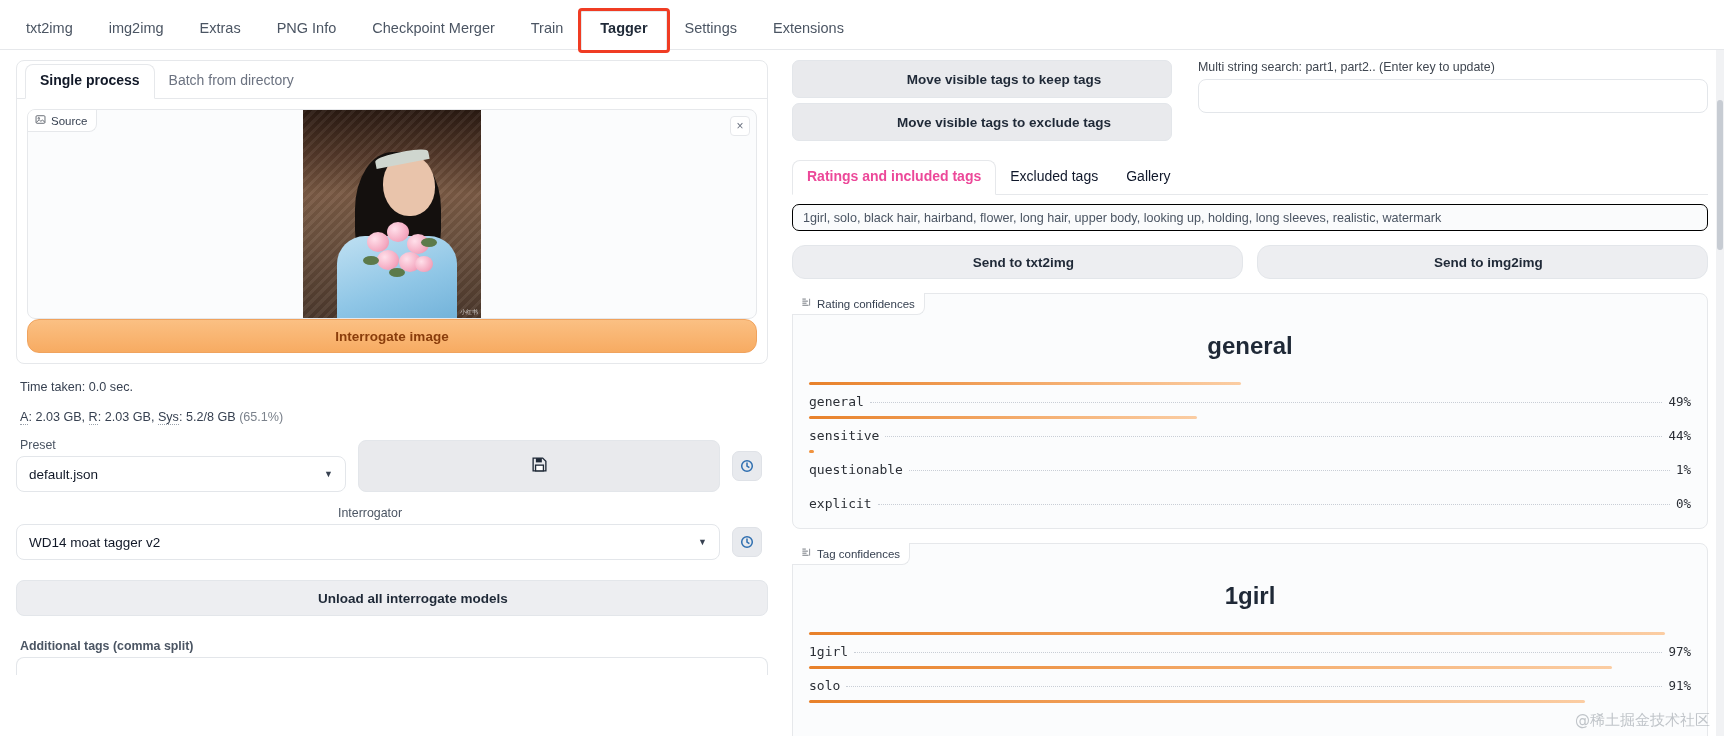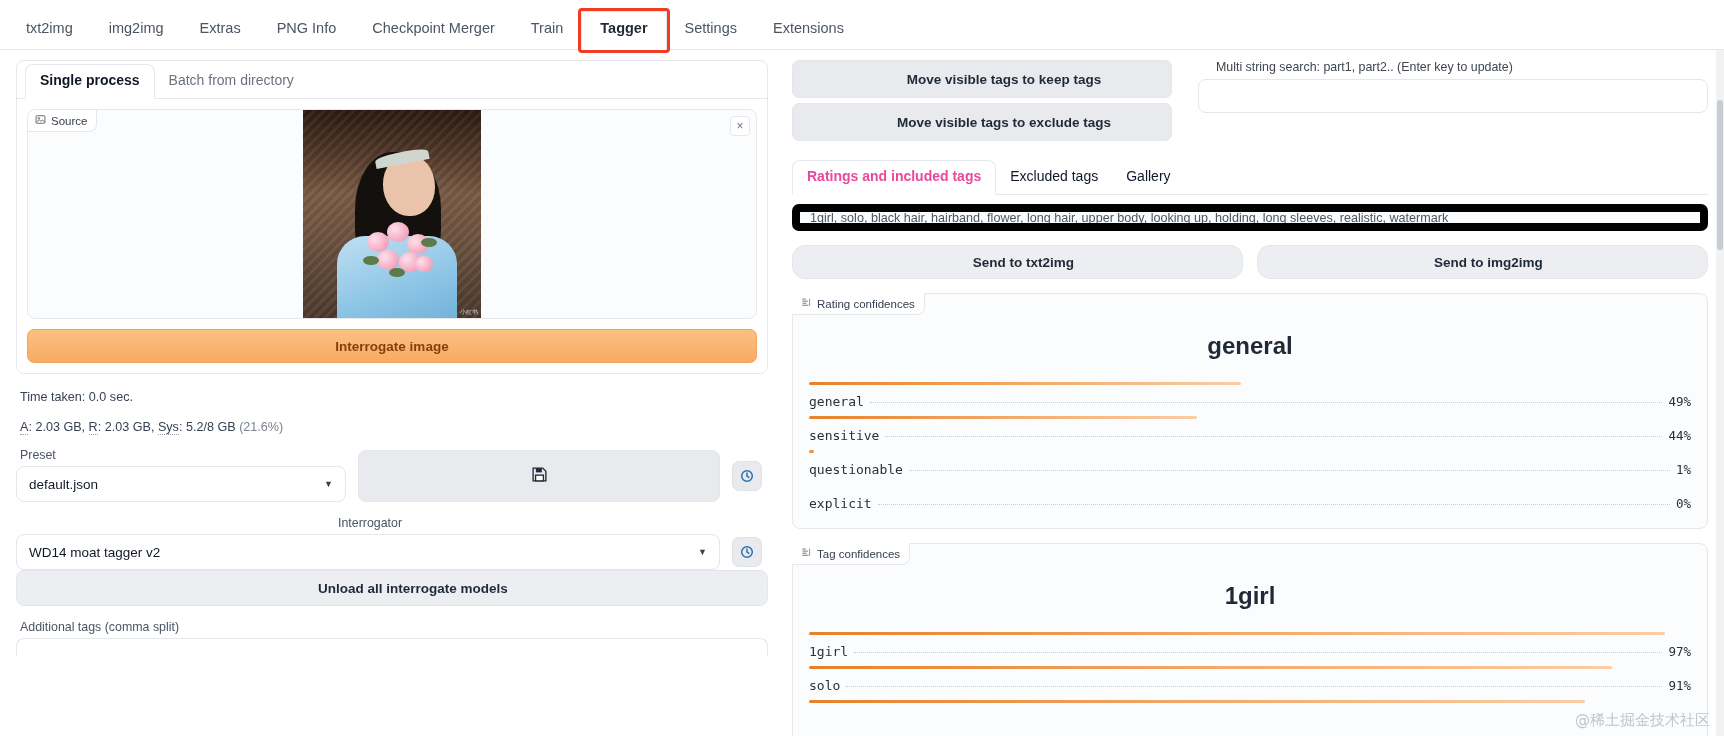--- a/index.html
+++ b/index.html
@@ -147,24 +147,23 @@
     position: absolute; width: 16px; height: 9px; border-radius: 50%;
     background: #5c7a4a;
   }
   .photo .pwm {
     position: absolute; right: 3px; bottom: 3px;
     font-size: 6px; color: rgba(255,255,255,.72);
     font-family: "DejaVu Sans", sans-serif;
   }
 
   .btn-primary {
-    margin-top: 10px;
     height: 34px;
     border: 1px solid #f0a35e;
-    border-radius: 7px;
+    border-radius: 12px;
     background: linear-gradient(180deg, #fbc083 0%, #f7ab62 100%);
     color: #8a3d0b;
     font-size: 13.5px; font-weight: bold;
     display: flex; align-items: center; justify-content: center;
     cursor: pointer;
   }
 
   .stat {
     font-size: 12.6px; color: #374151;
     margin: 16px 0 0 4px;
@@ -206,40 +205,40 @@
   .right-top { display: flex; gap: 14px; }
   .movecol { width: 380px; }
   .move-btn {
     height: 38px; border: 1px solid #e3e6ea; border-radius: 7px;
     background: #e9eaed; display: flex; align-items: center; justify-content: center;
     font-size: 13.5px; font-weight: bold; color: #1f2937; cursor: pointer;
     margin-bottom: 5px;
     padding-left: 44px;
   }
   .searchcol { flex: 1; padding-left: 12px; }
-  .search-label { font-size: 12.4px; color: #3f4650; margin-bottom: 5px; margin-left: 18px; }
+  .search-label { font-size: 12.4px; color: #3f4650; margin-bottom: 5px; }
   .search-input {
     width: 100%; height: 34px;
     border: 1px solid #e3e6ea; border-radius: 8px;
     background: #fff; font-size: 13px; color: #111827;
     padding: 0 10px; outline: none;
     font-family: "Liberation Sans", sans-serif;
   }
 
   .rtabs { display: flex; align-items: flex-end; border-bottom: 1px solid #e6e8eb; margin-top: 14px; }
   .rtab { font-size: 14px; color: #0f172a; padding: 7px 14px 10px 14px; cursor: pointer; }
   .rtab.active {
     color: #ec4899; font-weight: bold; background: #fff;
     border: 1px solid #e6e8eb; border-bottom: 1px solid #fff;
     border-radius: 8px 8px 0 0; margin-bottom: -1px;
   }
 
   .tagbox {
     margin-top: 9px;
-    border: 8px solid #000000; border-radius: 7px;
+    border: 1px solid #000000; border-radius: 7px;
     background: #fafbfc;
     height: 27px;
     display: flex; align-items: center;
     padding: 0 10px;
     font-size: 12.6px; color: #4b5563;
     overflow: hidden; white-space: nowrap;
   }
 
   .sendrow { display: flex; gap: 14px; margin-top: 14px; }
   .send-btn {
@@ -362,21 +361,21 @@
               </div>
               <div class="pwm">小红书</div>
             </div>
           </div>
           <div class="btn-primary">Interrogate image</div>
         </div>
       </div>
 
       <div class="stat">Time taken: 0.0 sec.</div>
       <div class="stat">
-        <span class="u">A</span><span>: 2.03 GB, </span><span class="u">R</span><span>: 2.03 GB, </span><span class="u">Sys</span><span>: 5.2/8 GB </span><span class="dim">(21.6%)</span>
+        <span class="u">A</span><span>: 2.03 GB, </span><span class="u">R</span><span>: 2.03 GB, </span><span class="u">Sys</span><span>: 5.2/8 GB </span><span class="dim">(65.1%)</span>
       </div>
 
       <div class="row-inline">
         <div style="width:330px;">
           <div class="field-label">Preset</div>
           <div class="select">
             <span>default.json</span>
             <span class="caret">▼</span>
           </div>
         </div>
@@ -408,23 +407,23 @@
           </div>
         </div>
         <div class="icon-btn" style="margin-bottom:3px;">
           <svg width="16" height="16" viewBox="0 0 16 16" fill="none" stroke="#2f6fb0" stroke-width="1.5">
             <circle cx="8" cy="8" r="5.3"></circle>
             <path d="M8 4.4v3.6l2.4 1.6" stroke="#2f6fb0"></path>
           </svg>
         </div>
       </div>
 
-      <div class="wide-btn" style="margin-top:0;padding-left:42px;">Unload all interrogate models</div>
-
-      <div class="field-label" style="margin-top:14px;">Additional tags (comma split)</div>
+      <div class="wide-btn" style="margin-top:20px;padding-left:42px;">Unload all interrogate models</div>
+
+      <div class="field-label" style="margin-top:23px;font-weight:bold;">Additional tags (comma split)</div>
       <div style="height:18px;border:1px solid #e3e6ea;border-bottom:none;border-radius:8px 8px 0 0;background:#fff;"></div>
     </div>
 
     <div class="right">
 
       <div class="right-top">
         <div class="movecol">
           <div class="move-btn">Move visible tags to keep tags</div>
           <div class="move-btn">Move visible tags to exclude tags</div>
         </div>

